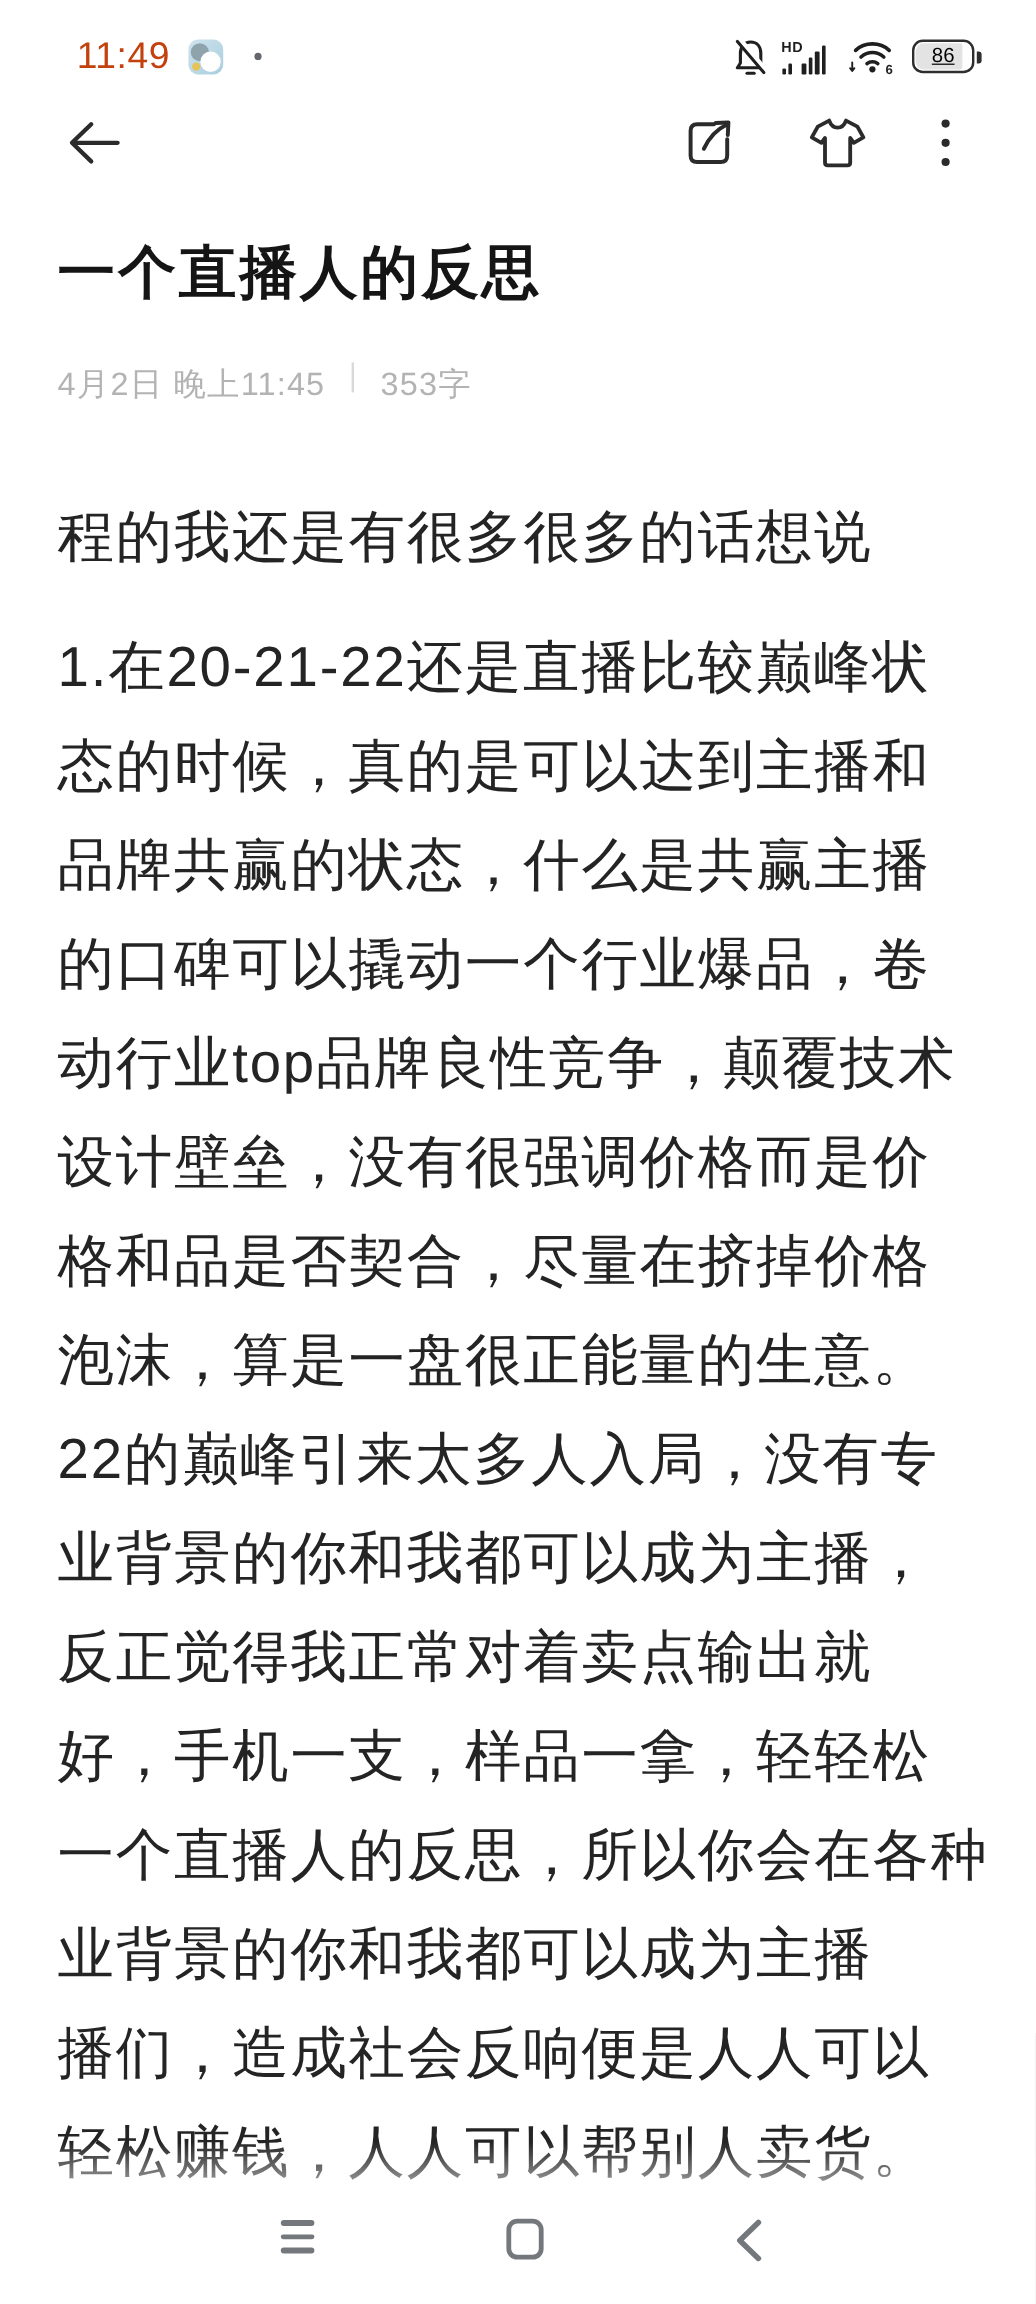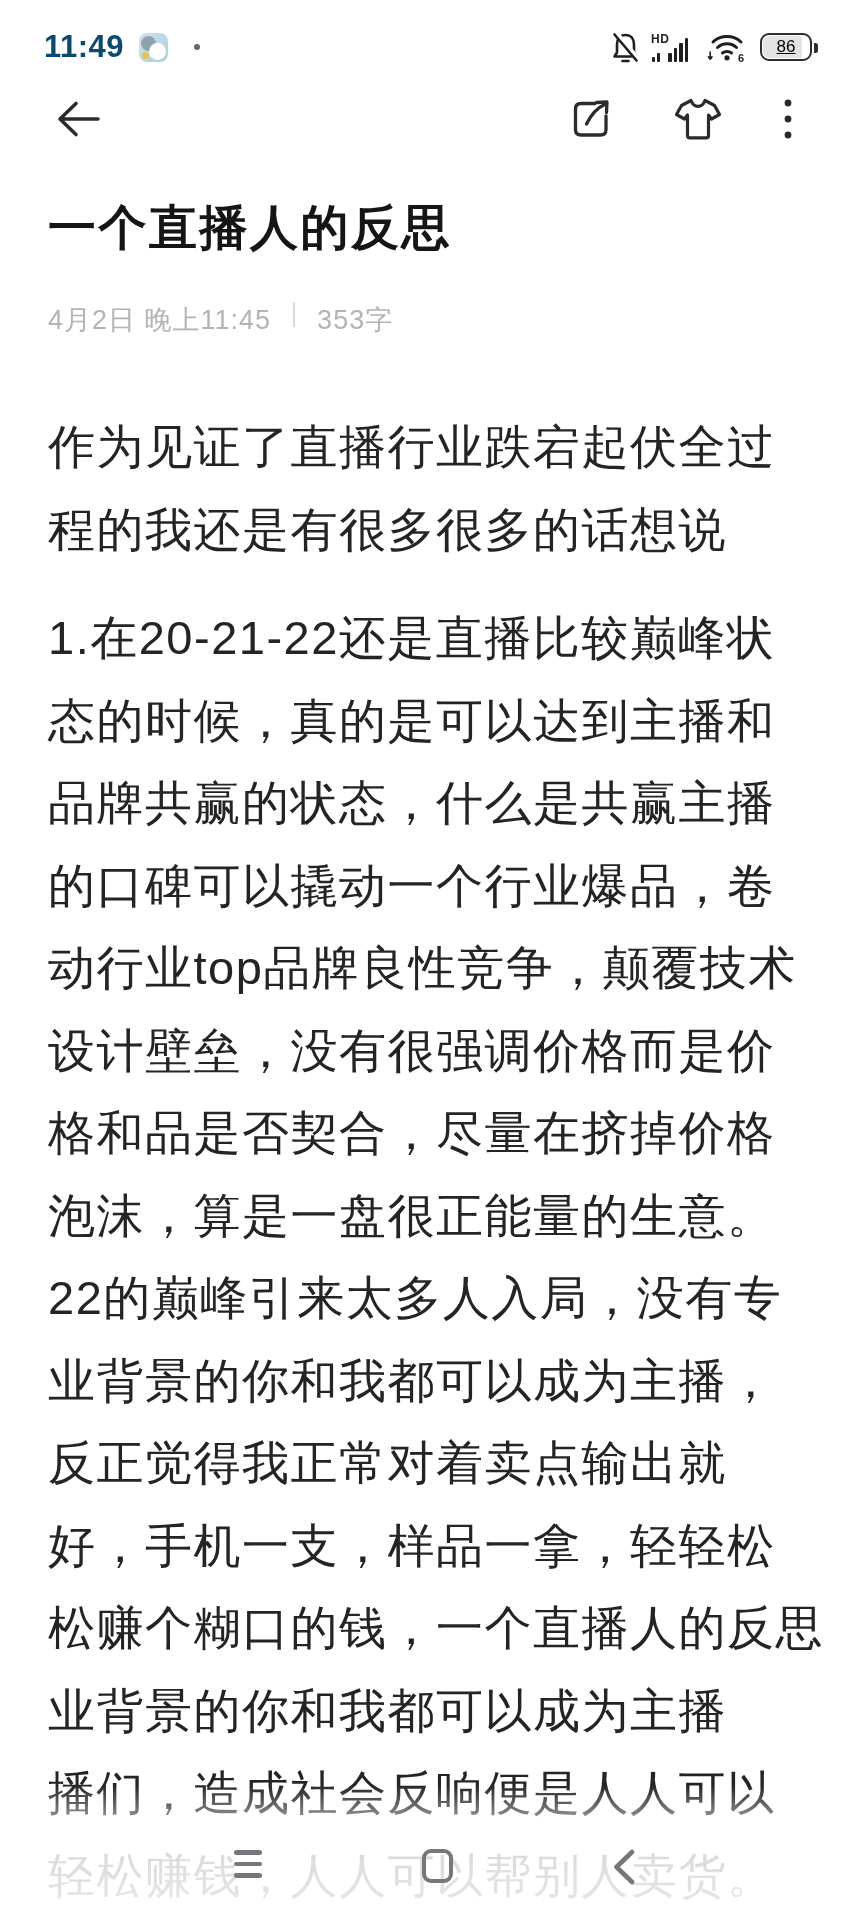--- a/index.html
+++ b/index.html
@@ -11,21 +11,21 @@
     overflow:hidden;
     font-family:"Liberation Sans","DejaVu Sans",sans-serif;
     margin:0 auto;
   }
 
   
   .status-bar {
     position:absolute; top:24px; left:44px; right:46px; height:46px;
     display:flex; align-items:center;
   }
-  .time { font-size:31px; font-weight:700; color:#0c4a6e; letter-spacing:0.5px; }
+  .time { font-size:31px; font-weight:400; color:#c2410c; letter-spacing:0.5px;margin-left:20px; }
   .sticker {
     position:relative; width:29px; height:29px; margin-left:15px;
     border-radius:8px; background:linear-gradient(135deg,#cfe4ee 0%,#a9cede 100%);
     overflow:hidden;
   }
   .sticker .blob1 { position:absolute; left:2px; top:3px; width:15px; height:15px; border-radius:50%; background:#8fa3ad; }
   .sticker .blob2 { position:absolute; right:2px; bottom:2px; width:17px; height:17px; border-radius:50%; background:#ffffff; }
   .sticker .blob3 { position:absolute; left:3px; bottom:3px; width:7px; height:7px; border-radius:50%; background:#e4c35a; }
   .notif-dot { width:6px; height:6px; border-radius:50%; background:#63676b; margin-left:26px; }
   .sb-right { margin-left:auto; display:flex; align-items:center;text-decoration:underline; }
@@ -175,37 +175,36 @@
 
   <h1 class="page-title">一个直播人的反思</h1>
   <div class="note-meta">
     <span>4月2日 晚上11:45</span>
     <span class="meta-divider"></span>
     <span>353字</span>
   </div>
 
   <div class="note-body">
     <p>
-      <span class="bline" style="display:block">作为见证了直播行业跌宕起伏全过</span>
       <span class="bline" style="display:block">程的我还是有很多很多的话想说</span>
     </p>
     <p>
       <span class="bline" style="display:block">1.在20-21-22还是直播比较巅峰状</span>
       <span class="bline" style="display:block">态的时候，真的是可以达到主播和</span>
       <span class="bline" style="display:block">品牌共赢的状态，什么是共赢主播</span>
       <span class="bline" style="display:block">的口碑可以撬动一个行业爆品，卷</span>
       <span class="bline" style="display:block">动行业top品牌良性竞争，颠覆技术</span>
       <span class="bline" style="display:block">设计壁垒，没有很强调价格而是价</span>
       <span class="bline" style="display:block">格和品是否契合，尽量在挤掉价格</span>
       <span class="bline" style="display:block">泡沫，算是一盘很正能量的生意。</span>
       <span class="bline" style="display:block">22的巅峰引来太多人入局，没有专</span>
       <span class="bline" style="display:block">业背景的你和我都可以成为主播，</span>
       <span class="bline" style="display:block">反正觉得我正常对着卖点输出就</span>
       <span class="bline" style="display:block">好，手机一支，样品一拿，轻轻松</span>
-      <span class="bline" style="display:block">松赚个糊口的钱，一个直播人的反思</span>
+      <span class="bline" style="display:block">一个直播人的反思，所以你会在各种</span>
       <span class="bline" style="display:block">业背景的你和我都可以成为主播</span>
       <span class="bline" style="display:block">播们，造成社会反响便是人人可以</span>
       <span class="bline" style="display:block">轻松赚钱，人人可以帮别人卖货。</span>
     </p>
   </div>
 
   <div class="bottom-fade"></div>
 
   <button class="nav-btn nav-recents">
     <span class="recents-icon">

